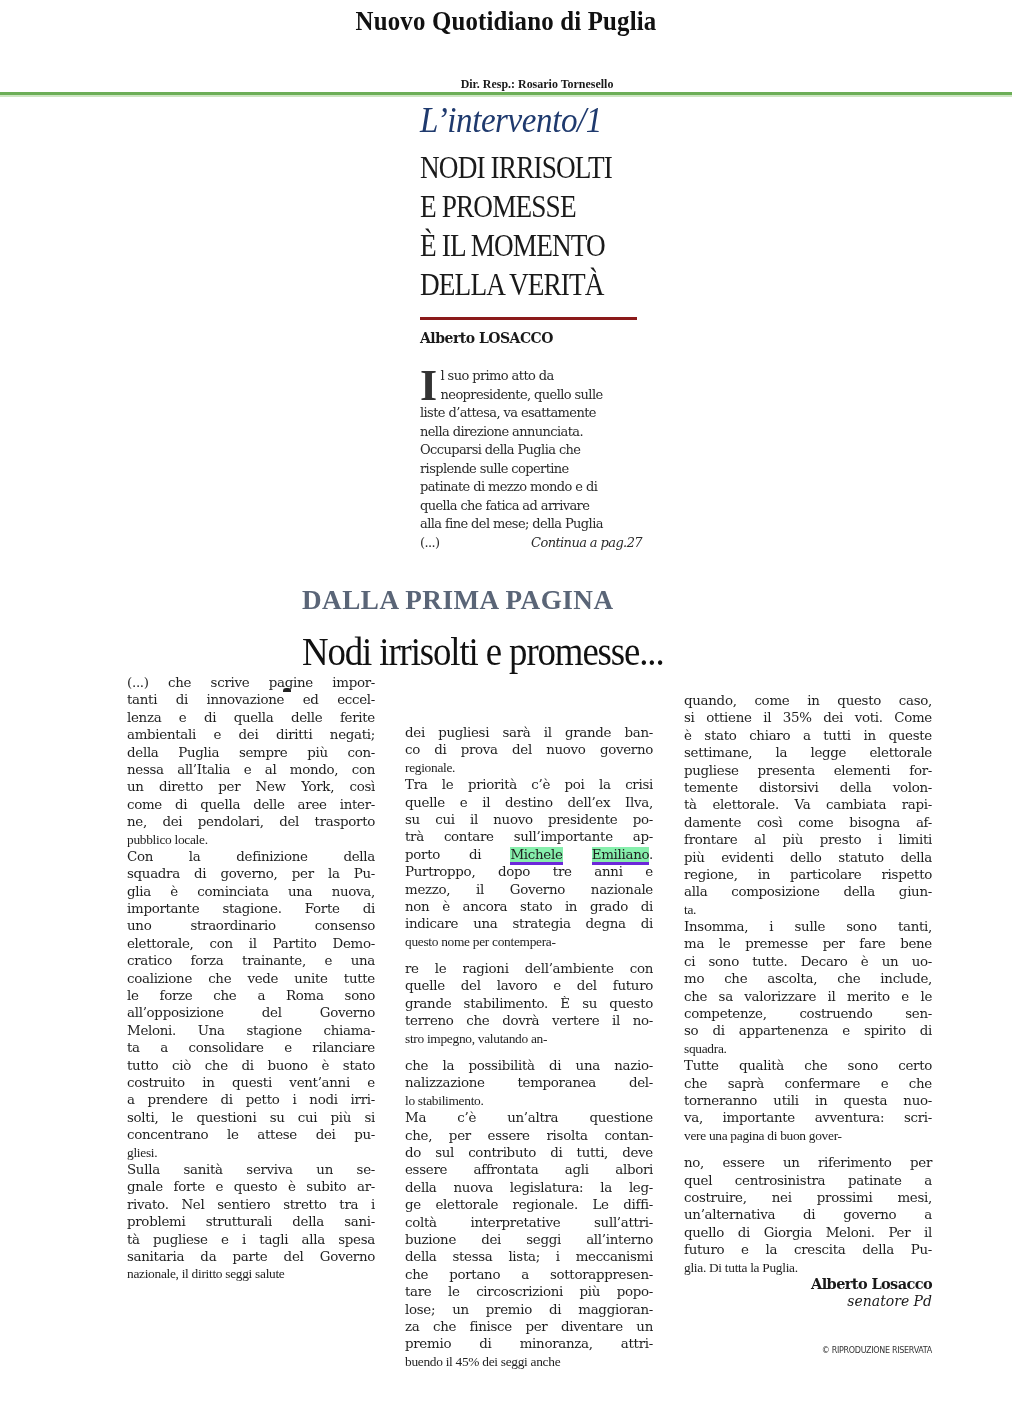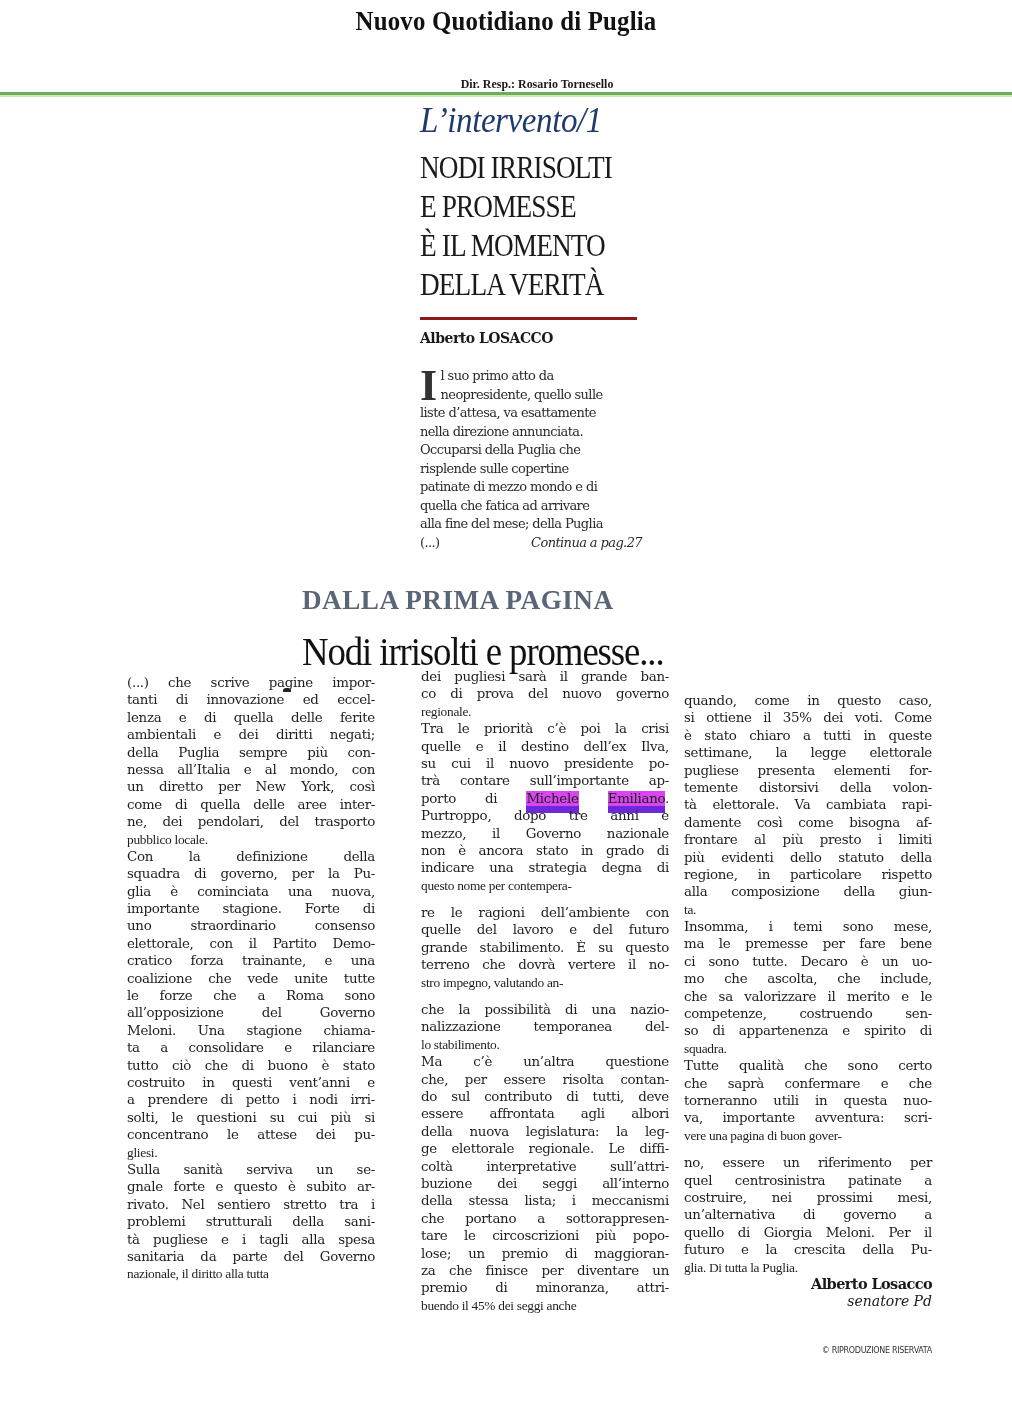--- a/index.html
+++ b/index.html
@@ -33,23 +33,23 @@
   .section-title { position: absolute; left: 302px; top: 628px; font-family: "Liberation Serif", serif;
     font-size: 40px; color: #111; letter-spacing: -1.2px; transform: scaleX(0.92); transform-origin: left; }
   .ornament { position: absolute; left: 283px; top: 688px; width: 8px; height: 4px; background: #222; border-radius: 3px 3px 0 0; }
 
   .col { position: absolute; width: 248px; font-family: "DejaVu Serif", serif; font-size: 13.4px; line-height: 17.4px;
     color: #1e1e1e; letter-spacing: -0.3px; }
   .col .ln { display: block; white-space: nowrap; text-align: justify; text-align-last: justify; height: 17.4px; }
   .col .ln.last { text-align-last: left; font-family: Liberation Serif, serif; }
   .col .gap { display: block; height: 10px; }
   .col1 { left: 127px; top: 674px; }
-  .col2 { left: 405px; top: 668px; margin-left: 16px; }
+  .col2 { left: 405px; top: 724px; }
   .col3 { left: 684px; top: 692px; }
-  .hl { background: #d946ef; border-bottom: 7px solid #6d28d9; }
+  .hl { background: #86efac; border-bottom: 3px solid #6d28d9; }
   .sig { position: absolute; left: 684px; width: 248px; text-align: right; font-family: "DejaVu Serif", serif; color: #1a1a1a; }
   .sig-name { top: 1275px; font-weight: bold; font-size: 14.5px; letter-spacing: -0.6px; }
   .sig-role { top: 1293px; font-style: italic; font-size: 14px; }
   .sig-rights { top: 1317px; font-family: "DejaVu Sans", sans-serif; font-size: 8px; letter-spacing: -0.3px; color: #333; margin-top: 29px; }
 </style>
 </head>
 <body>
 
 <div class="masthead">Nuovo Quotidiano di Puglia</div>
 <div class="director">Dir. Resp.:  Rosario Tornesello</div>
@@ -115,21 +115,21 @@
     <span class="ln">a prendere di petto i nodi irri-</span>
     <span class="ln">solti, le questioni su cui più si</span>
     <span class="ln">concentrano le attese dei pu-</span>
     <span class="ln last">gliesi.</span>
     <span class="ln">   Sulla sanità serviva un se-</span>
     <span class="ln">gnale forte e questo è subito ar-</span>
     <span class="ln">rivato. Nel sentiero stretto tra i</span>
     <span class="ln">problemi strutturali della sani-</span>
     <span class="ln">tà pugliese e i tagli alla spesa</span>
     <span class="ln">sanitaria da parte del Governo</span>
-    <span class="ln last">nazionale, il diritto alla tutta</span>
+    <span class="ln last">nazionale, il diritto seggi salute</span>
   </div>
 <div class="col col2">
     <span class="ln">dei pugliesi sarà il grande ban-</span>
     <span class="ln">co di prova del nuovo governo</span>
     <span class="ln last">regionale.</span>
     <span class="ln">   Tra le priorità c’è poi la crisi</span>
     <span class="ln">quelle e il destino dell’ex Ilva,</span>
     <span class="ln">su cui il nuovo presidente po-</span>
     <span class="ln">trà contare sull’importante ap-</span>
     <span class="ln">porto di <span class="hl">Michele</span> <span class="hl">Emiliano</span>.</span>
@@ -171,21 +171,21 @@
     <span class="ln">settimane, la legge elettorale</span>
     <span class="ln">pugliese presenta elementi for-</span>
     <span class="ln">temente distorsivi della volon-</span>
     <span class="ln">tà elettorale. Va cambiata rapi-</span>
     <span class="ln">damente così come bisogna af-</span>
     <span class="ln">frontare al più presto i limiti</span>
     <span class="ln">più evidenti dello statuto della</span>
     <span class="ln">regione, in particolare rispetto</span>
     <span class="ln">alla composizione della giun-</span>
     <span class="ln last">ta.</span>
-    <span class="ln">   Insomma, i temi sono mese,</span>
+    <span class="ln">   Insomma, i sulle sono tanti,</span>
     <span class="ln">ma le premesse per fare bene</span>
     <span class="ln">ci sono tutte. Decaro è un uo-</span>
     <span class="ln">mo che ascolta, che include,</span>
     <span class="ln">che sa valorizzare il merito e le</span>
     <span class="ln">competenze, costruendo sen-</span>
     <span class="ln">so di appartenenza e spirito di</span>
     <span class="ln last">squadra.</span>
     <span class="ln">   Tutte qualità che sono certo</span>
     <span class="ln">che saprà confermare e che</span>
     <span class="ln">torneranno utili in questa nuo-</span>

